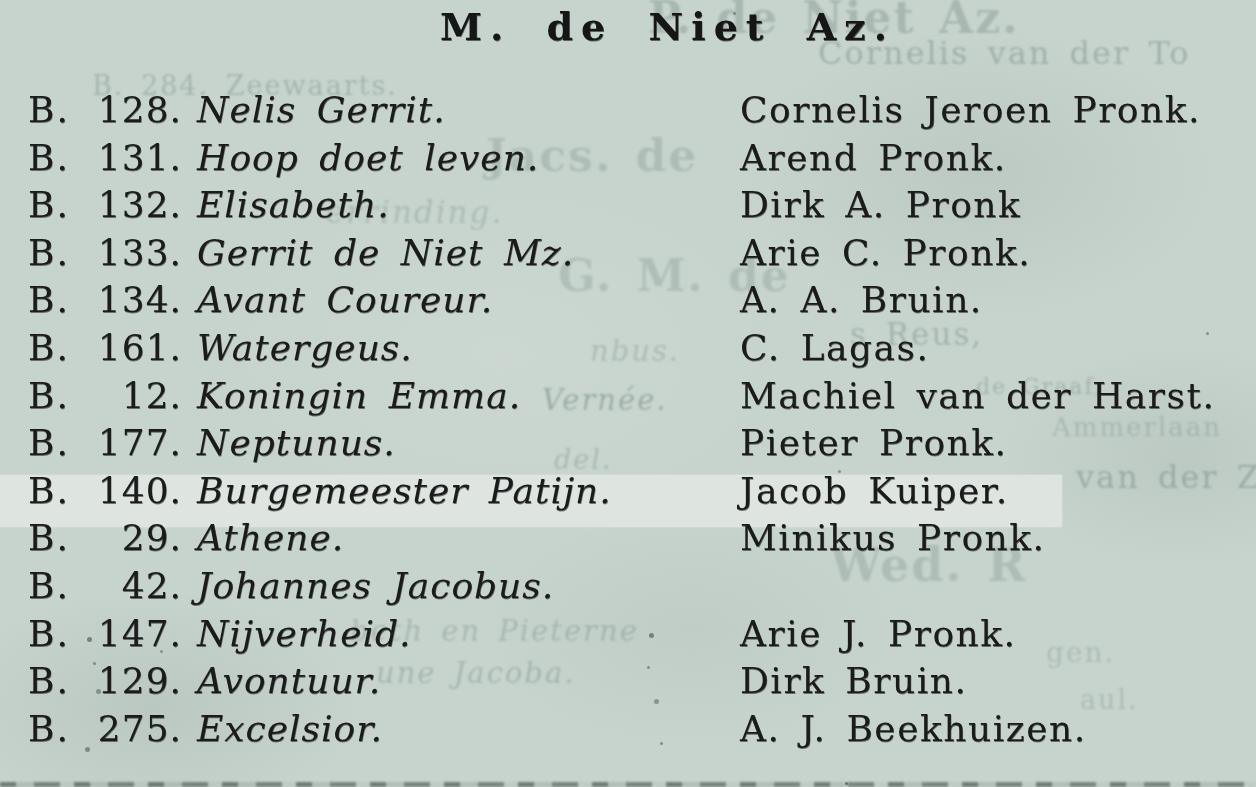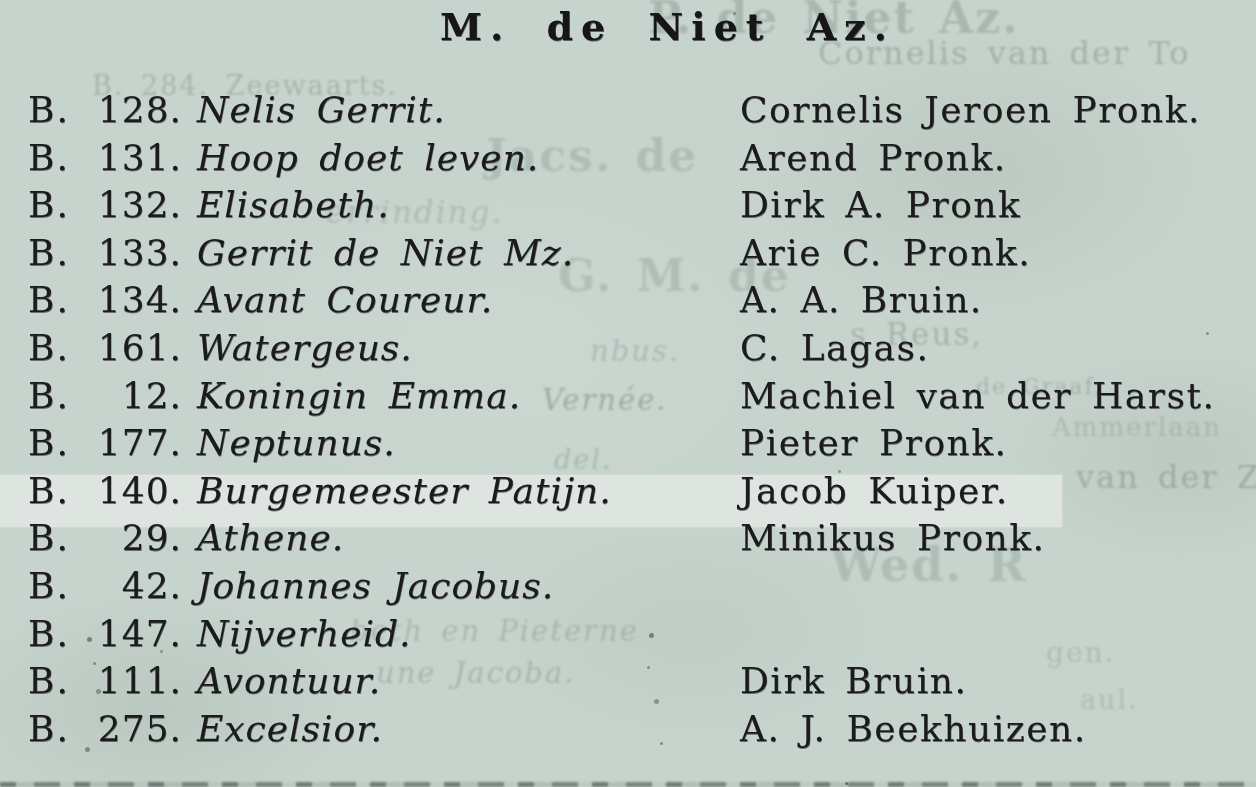--- a/index.html
+++ b/index.html
@@ -203,26 +203,27 @@
     <span class="prefix">B.</span>
     <span class="num">42.</span>
     <span class="name">Johannes Jacobus.</span>
   </div>
 
   <div class="row">
 
     <span class="prefix">B.</span>
     <span class="num">147.</span>
     <span class="name">Nijverheid.</span>
-  </div>
-
-  <div class="row">
-
-    <span class="prefix">B.</span>
-    <span class="num">111.</span>
+    <span class="owner">Arie J. Pronk.</span>
+  </div>
+
+  <div class="row">
+
+    <span class="prefix">B.</span>
+    <span class="num">129.</span>
     <span class="name">Avontuur.</span>
     <span class="owner">Dirk Bruin.</span>
   </div>
 
   <div class="row">
 
     <span class="prefix">B.</span>
     <span class="num">275.</span>
     <span class="name">Excelsior.</span>
     <span class="owner">A. J. Beekhuizen.</span>

